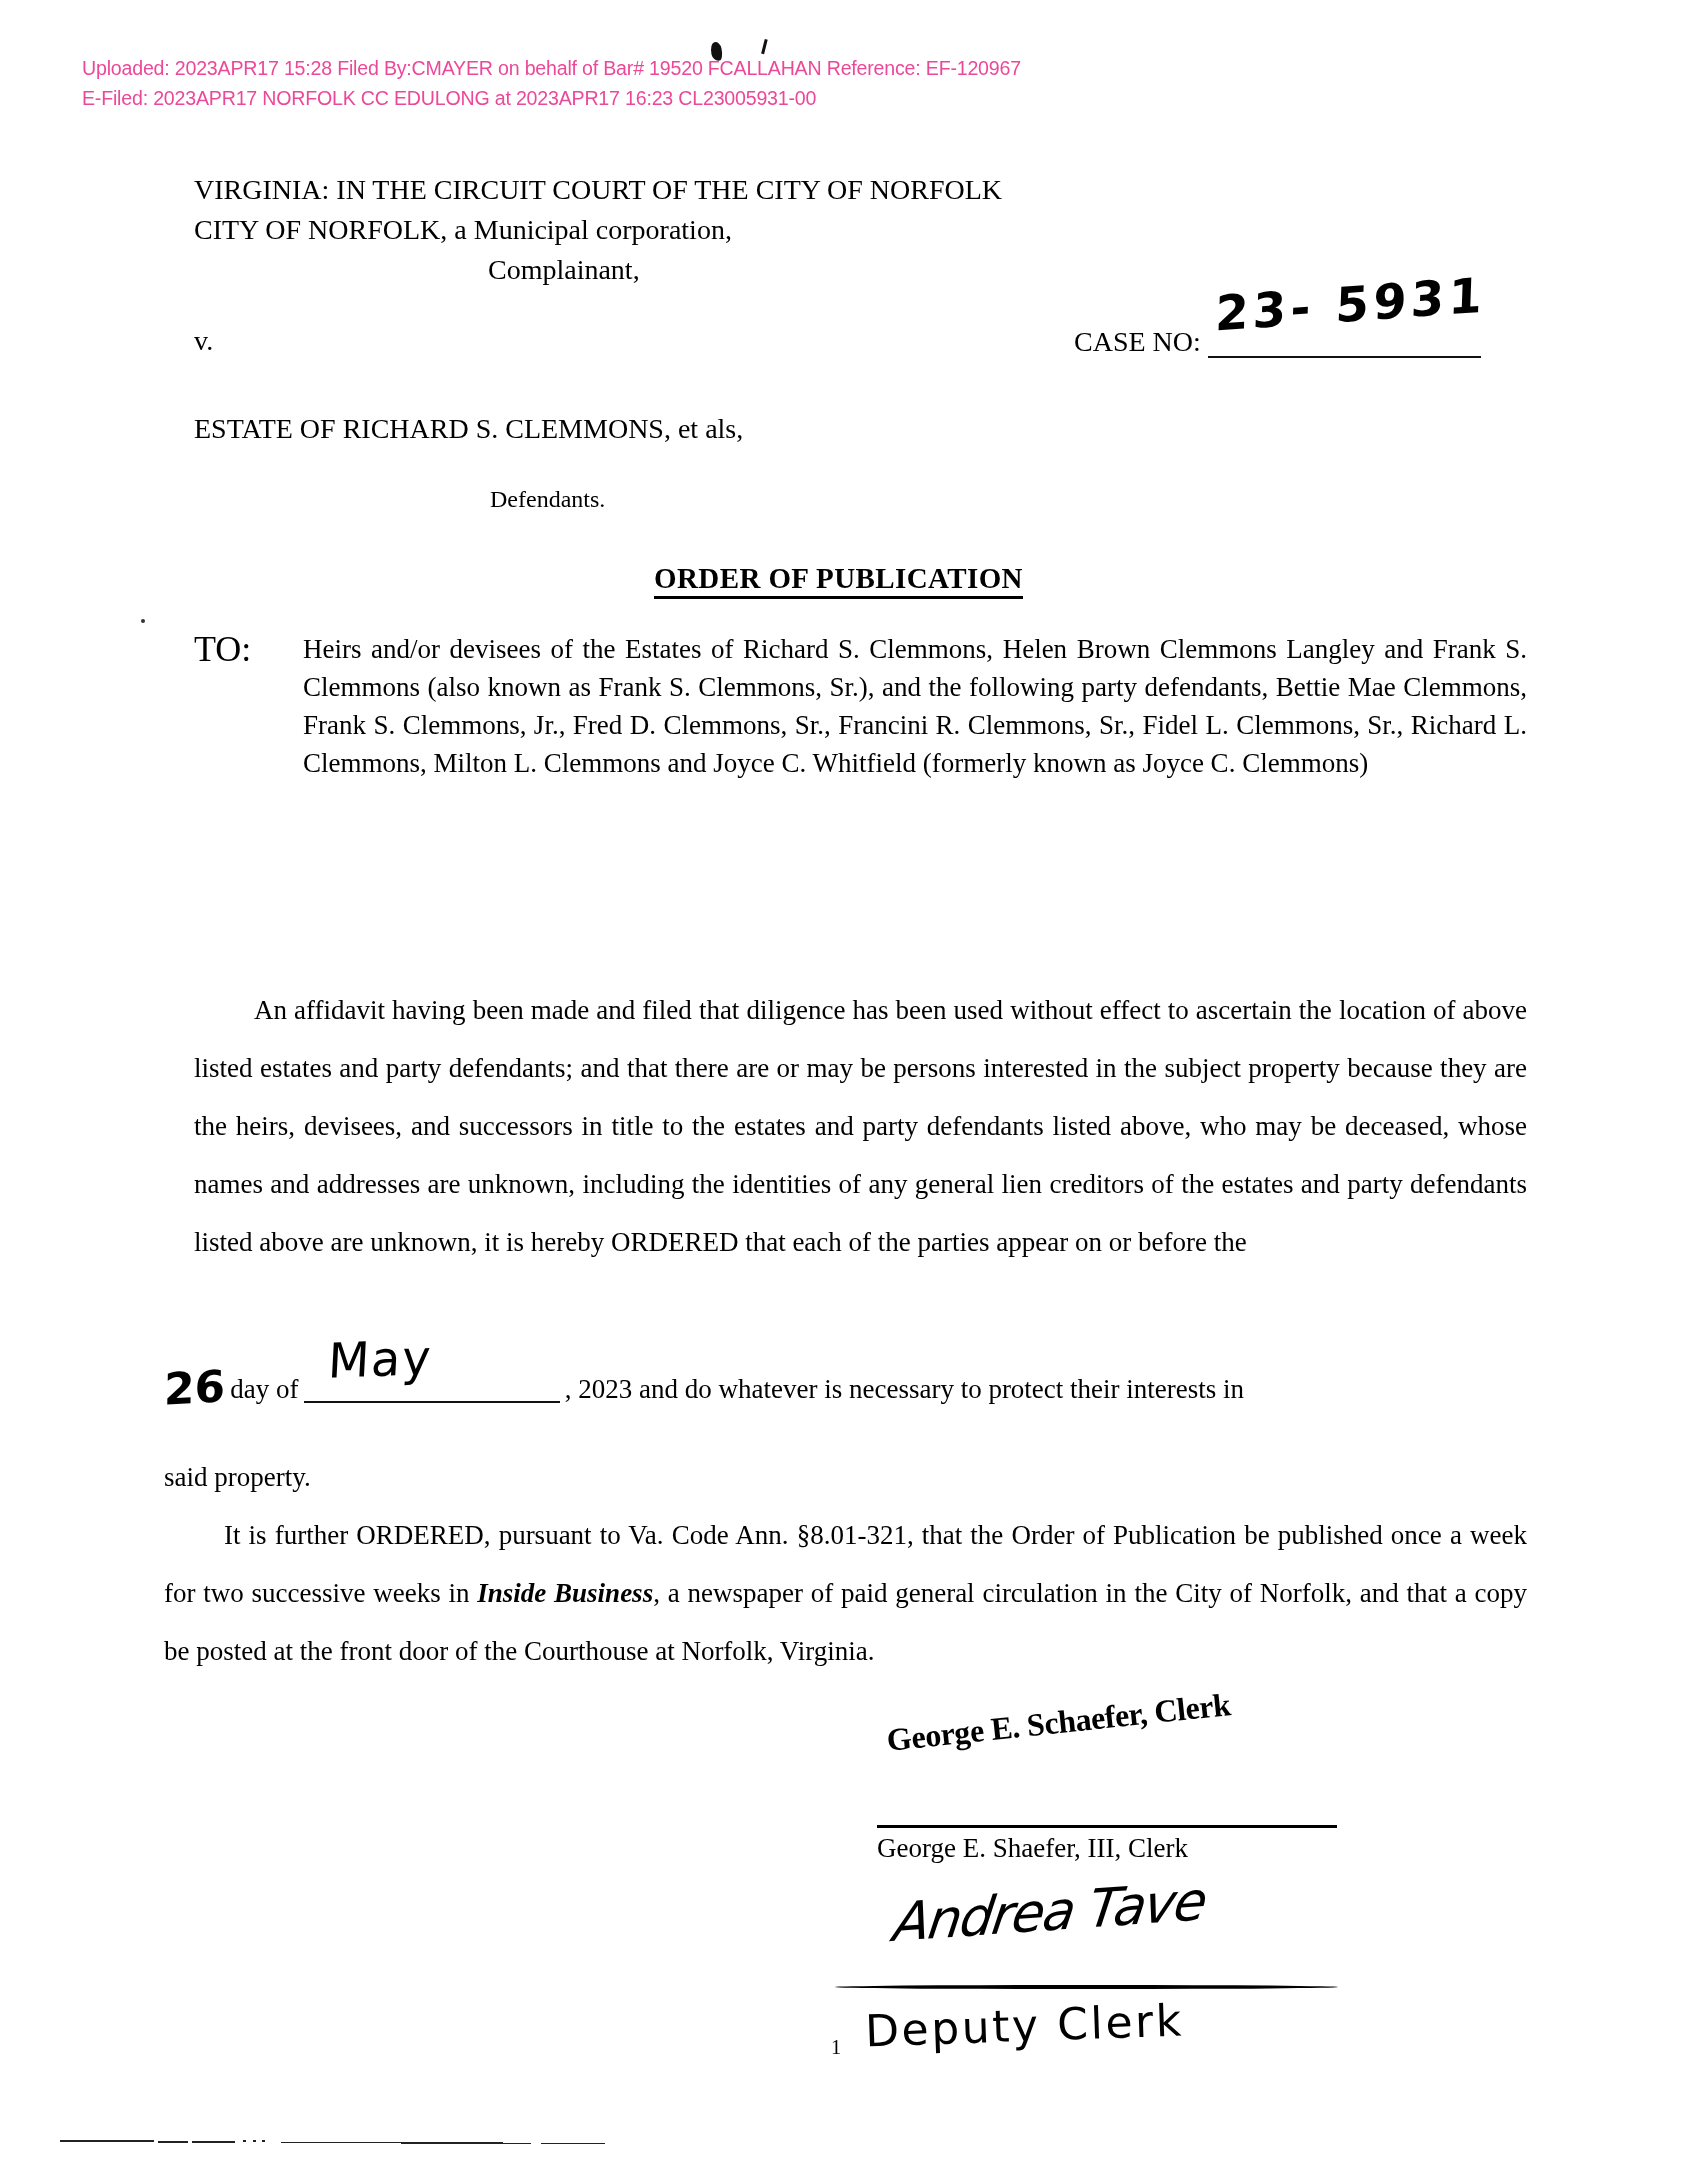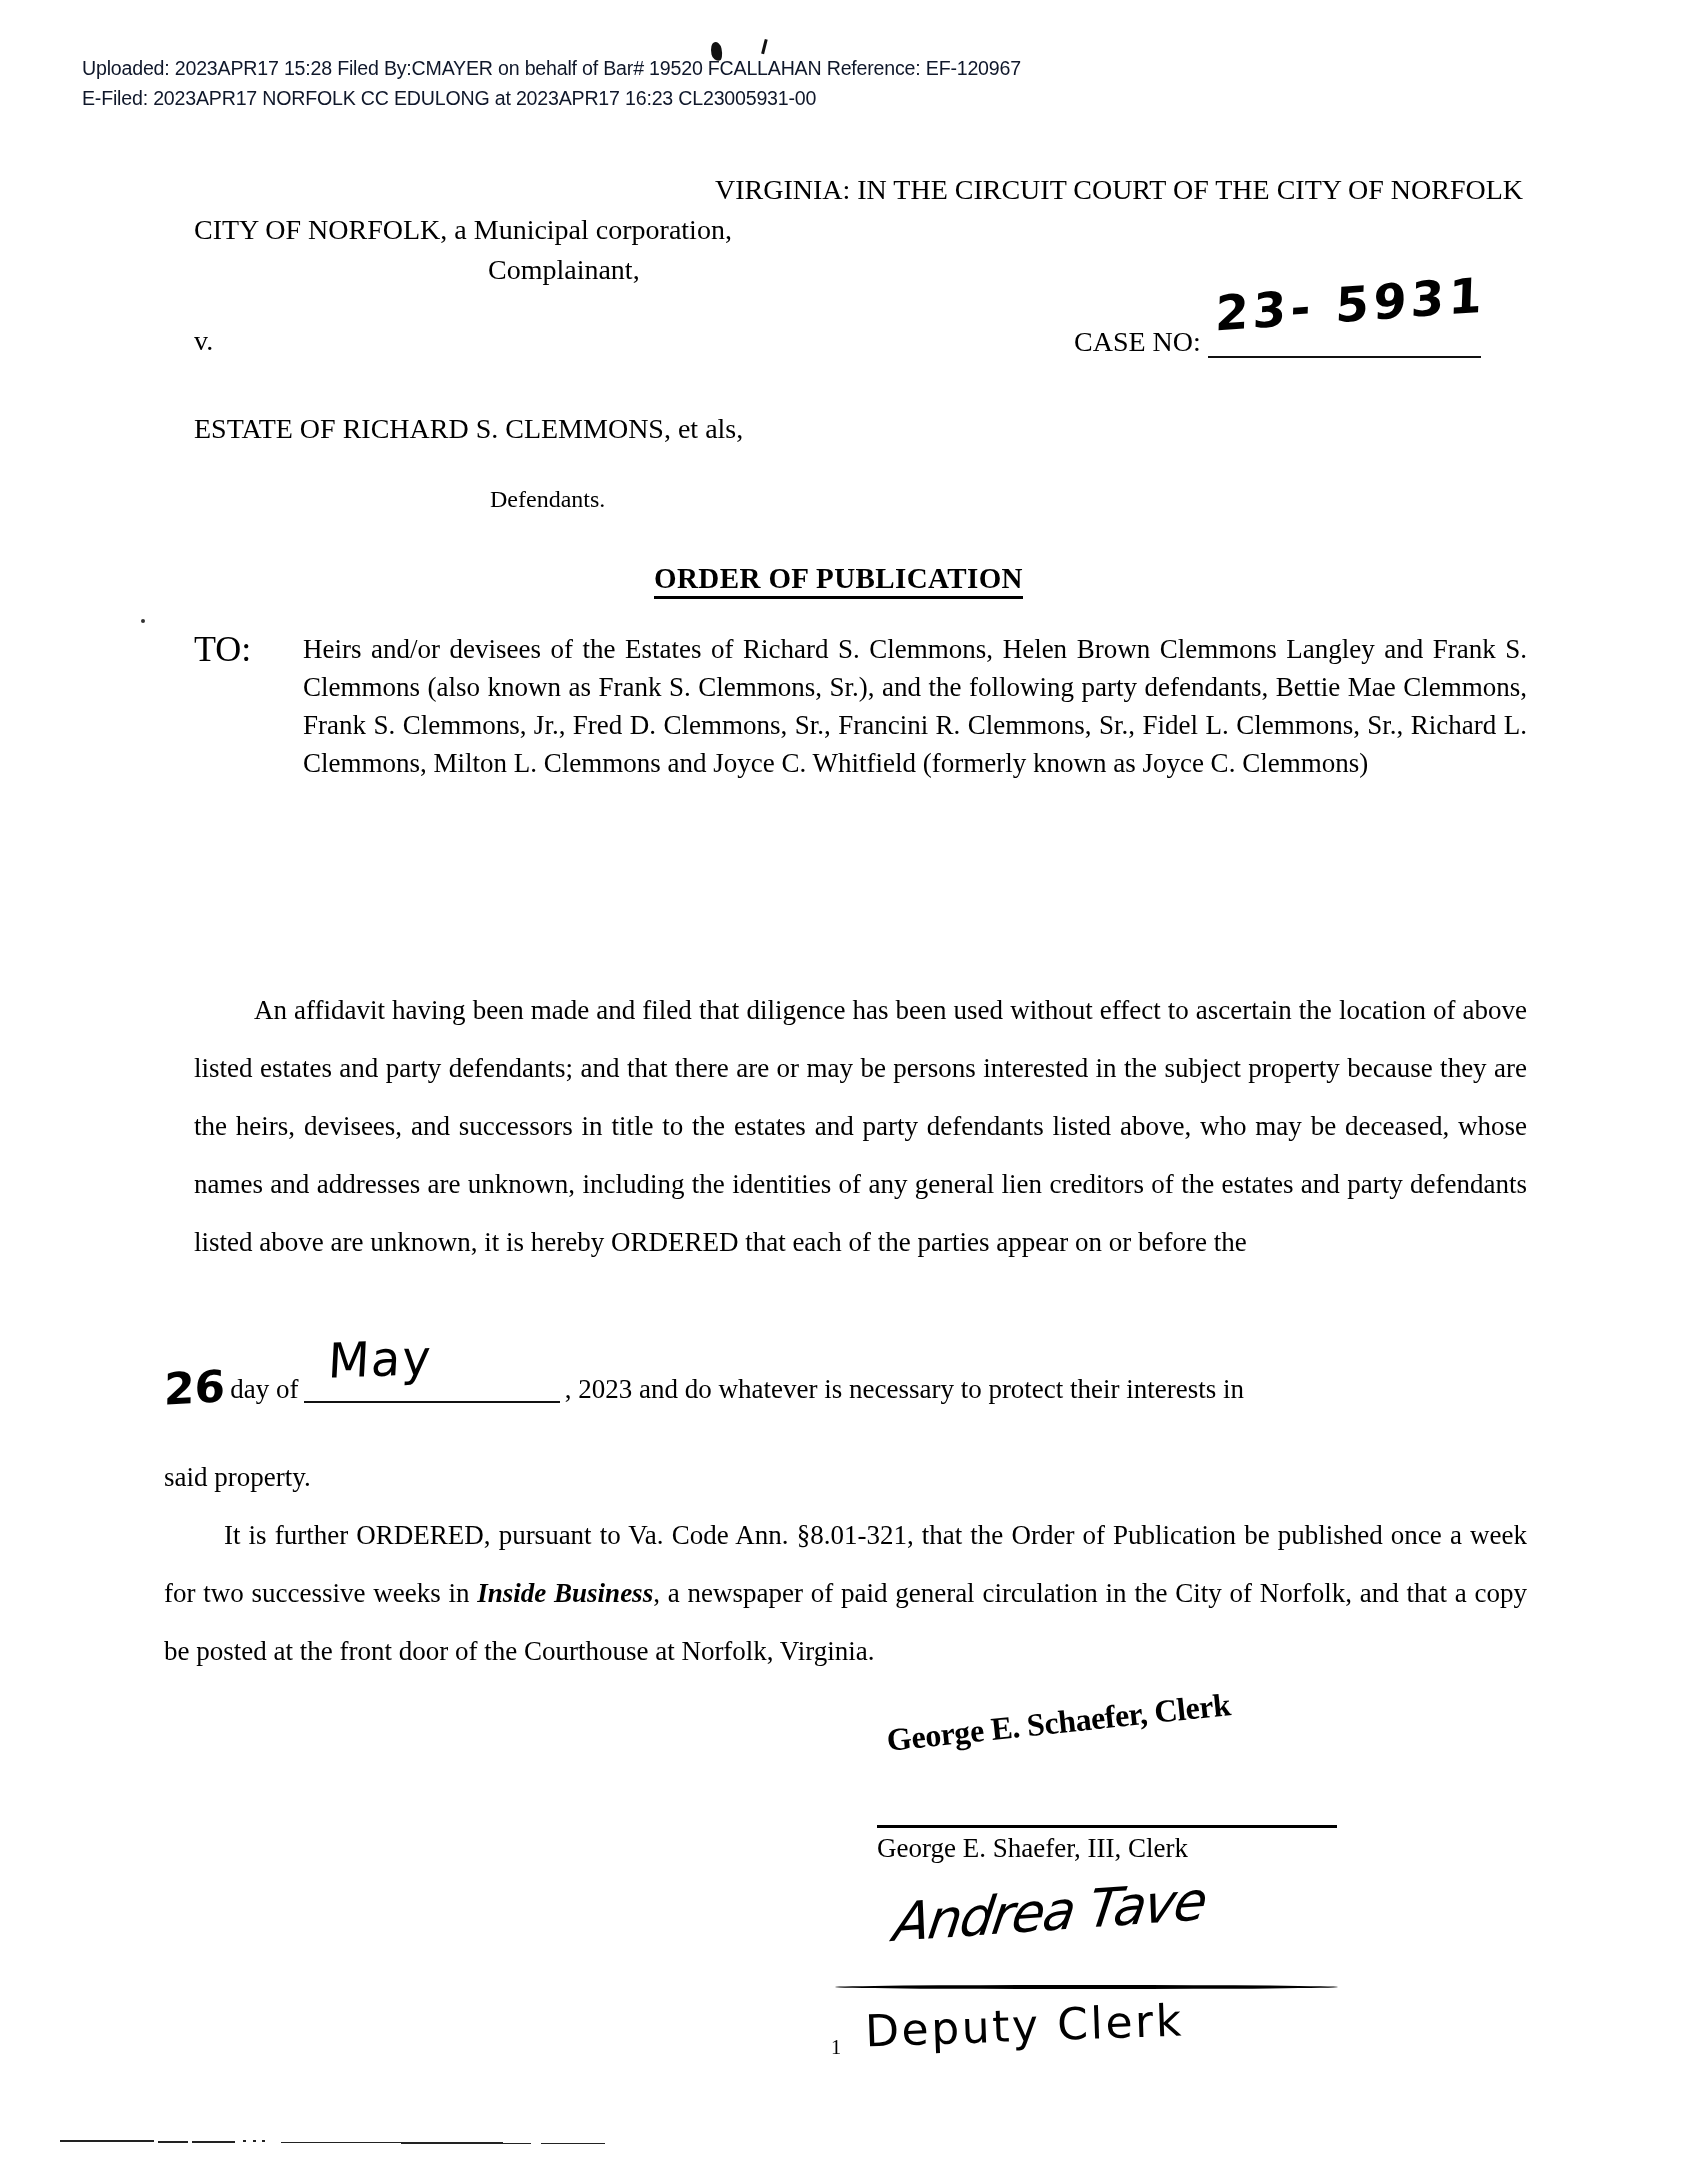--- a/index.html
+++ b/index.html
@@ -22,21 +22,21 @@
 
   
   .efile-stamp {
     position: absolute;
     left: 82px;
     top: 53px;
     font-family: "Liberation Sans", "DejaVu Sans", sans-serif;
     font-size: 19.6px;
     line-height: 30px;
     letter-spacing: -0.2px;
-    color: #0f172a;
+    color: #ec4899;
     white-space: nowrap;
   }
   .efile-stamp div { position: relative; }
   .stamp-blot {
     position: absolute;
     left: 629px;
     top: -11px;
     width: 11px;
     height: 19px;
     background: #111;
@@ -63,21 +63,21 @@
   }
 
   .caption {
     position: absolute;
     left: 194px;
     top: 170px;
     width: 1329px;
     font-size: 28px;
     line-height: 40px;
   }
-  .caption .court-line { white-space: nowrap; text-align: right; }
+  .caption .court-line { white-space: nowrap; }
   .caption .complainant {
     margin-left: 294px;
   }
 
   .vs-row {
     position: absolute;
     left: 194px;
     top: 322px;
     width: 1329px;
     font-size: 28px;

